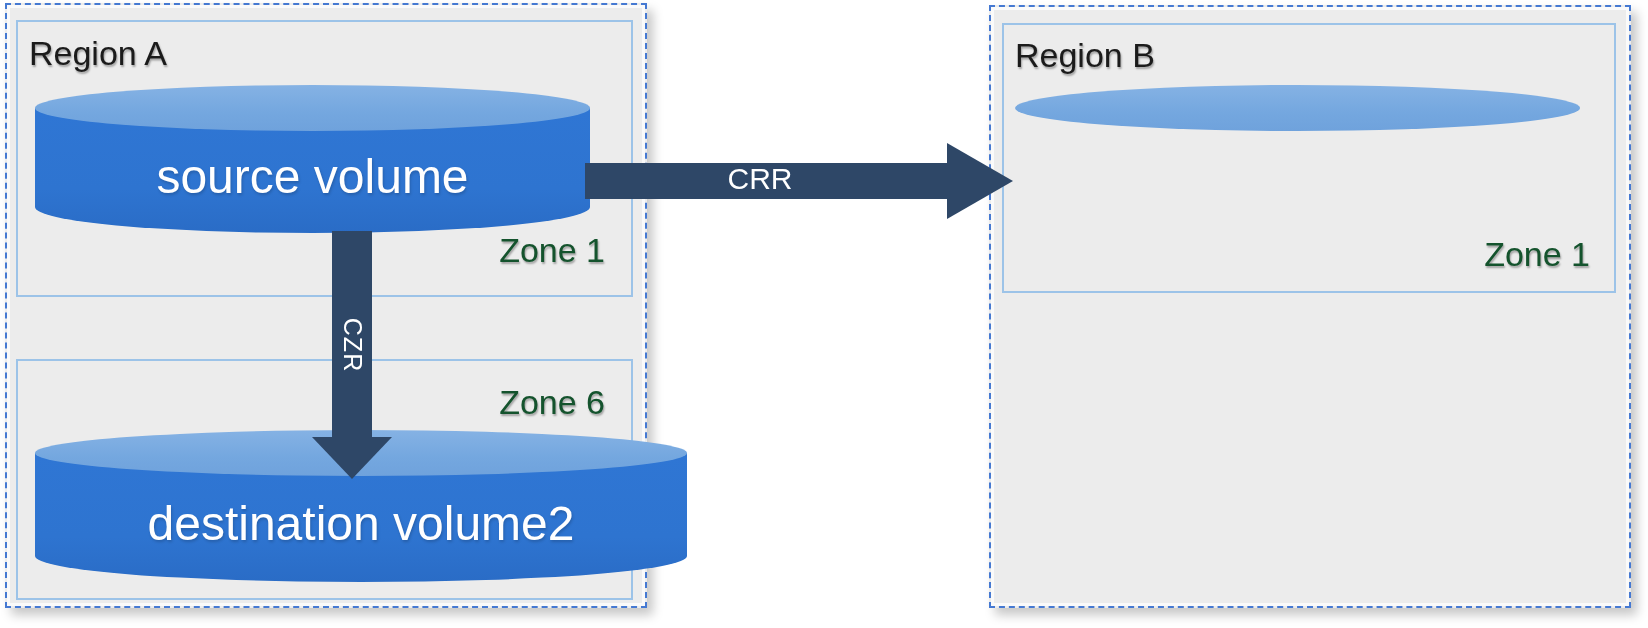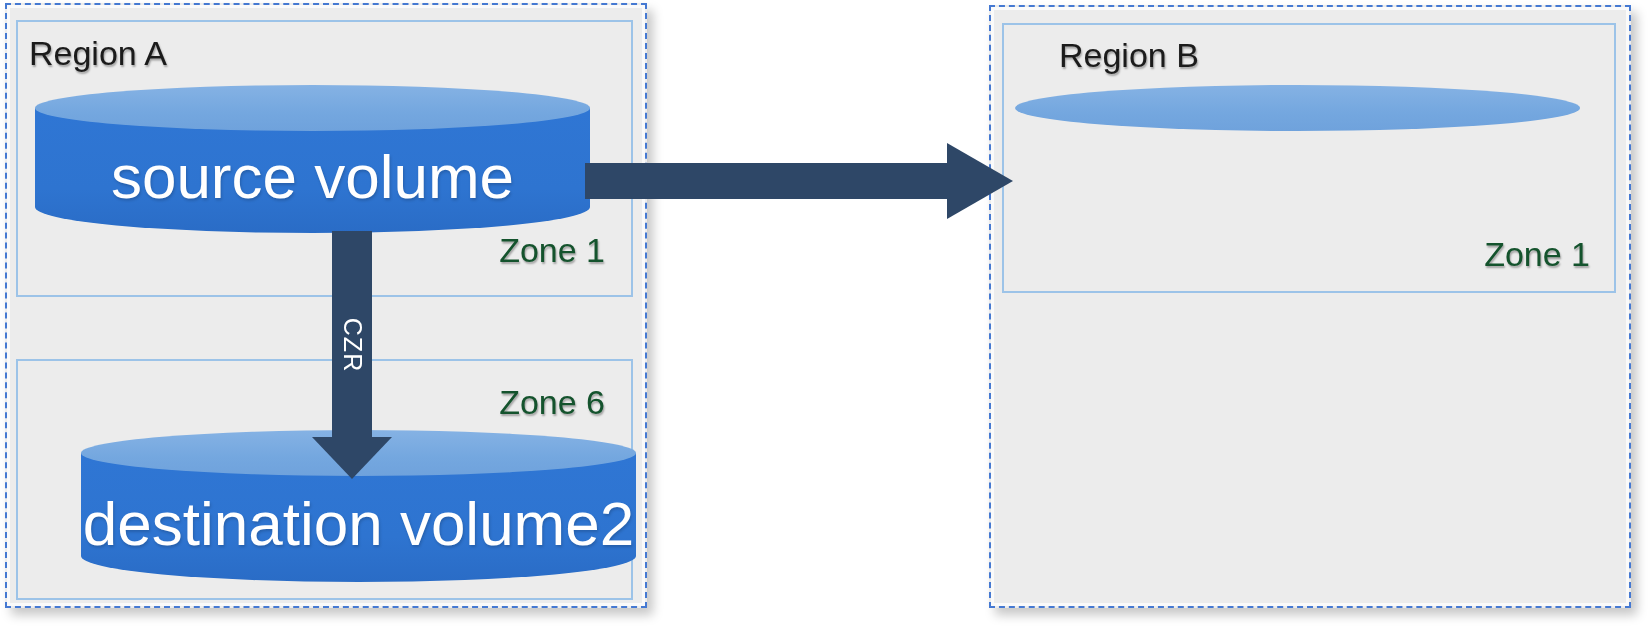--- a/index.html
+++ b/index.html
@@ -58,27 +58,27 @@
     left: 0; right: 0; top: 23px; bottom: 0;
     background: linear-gradient(180deg, #2f76d4 0%, #2e74d0 65%, #2a6cc6 100%);
     border-radius: 0 0 50% 50% / 0 0 26px 26px;
     z-index: 1;
     display: flex;
     align-items: center;
     justify-content: center;
   }
   .cyl-label {
     color: #ffffff;
-    font-size: 62px;
+    font-size: 48px;
     padding-top: 12px;
     text-shadow: 1px 2px 3px rgba(0,0,0,0.18);
     white-space: nowrap;
   }
   .cyl-source { left: 28px; top: 80px;  width: 555px; height: 148px; }
-  .cyl-dest2  { left: 28px; top: 425px; width: 555px; height: 152px; margin-left: 46px; }
+  .cyl-dest2  { left: 28px; top: 425px; width: 652px; height: 152px; }
   .cyl-dest1  { left: 24px; top: 78px;  width: 565px; height: 148px; }
   .arrow-part { position: absolute; z-index: 5; }
   .crr-shaft { left: 585px; top: 163px; width: 362px; height: 36px; background: #2e4767; }
   .crr-head {
     left: 947px; top: 143px; width: 0; height: 0;
     border-top: 38px solid transparent;
     border-bottom: 38px solid transparent;
     border-left: 66px solid #2e4767;
   }
   .crr-label {
@@ -100,21 +100,21 @@
     left: 352px; top: 345px;
     transform: translate(-50%, -50%) rotate(90deg);
     color: #ffffff;
     font-size: 25px;
     letter-spacing: 1px;
     line-height: 1;
     z-index: 6;
     white-space: nowrap;
   }
   .rl-a { left: 22px; top: 30px; }
-  .rl-b { left: 24px; top: 30px; margin-left: 44px; }
+  .rl-b { left: 24px; top: 30px; }
   .zl-a1 { right: 26px; bottom: 26px; }
   .zl-a2 { right: 26px; top: 23px; }
   .zl-b1 { right: 24px; bottom: 18px; }
 </style>
 </head>
 <body>
 
 <div class="canvas">
 
   <section class="region region-a">
@@ -150,18 +150,19 @@
       <div class="zone-label zl-b1">Zone 1</div>
     </div>
 
     <div class="cylinder cyl-dest1">
       <div class="cyl-top"></div>
     </div>
   </section>
 
   <div class="arrow-part crr-shaft"></div>
   <div class="arrow-part crr-head"></div>
+  <div class="arrow-part crr-label">CRR</div>
 
   <div class="arrow-part czr-shaft"></div>
   <div class="arrow-part czr-head"></div>
   <div class="arrow-part czr-label">CZR</div>
 
 </div>
 
 </body></html>

